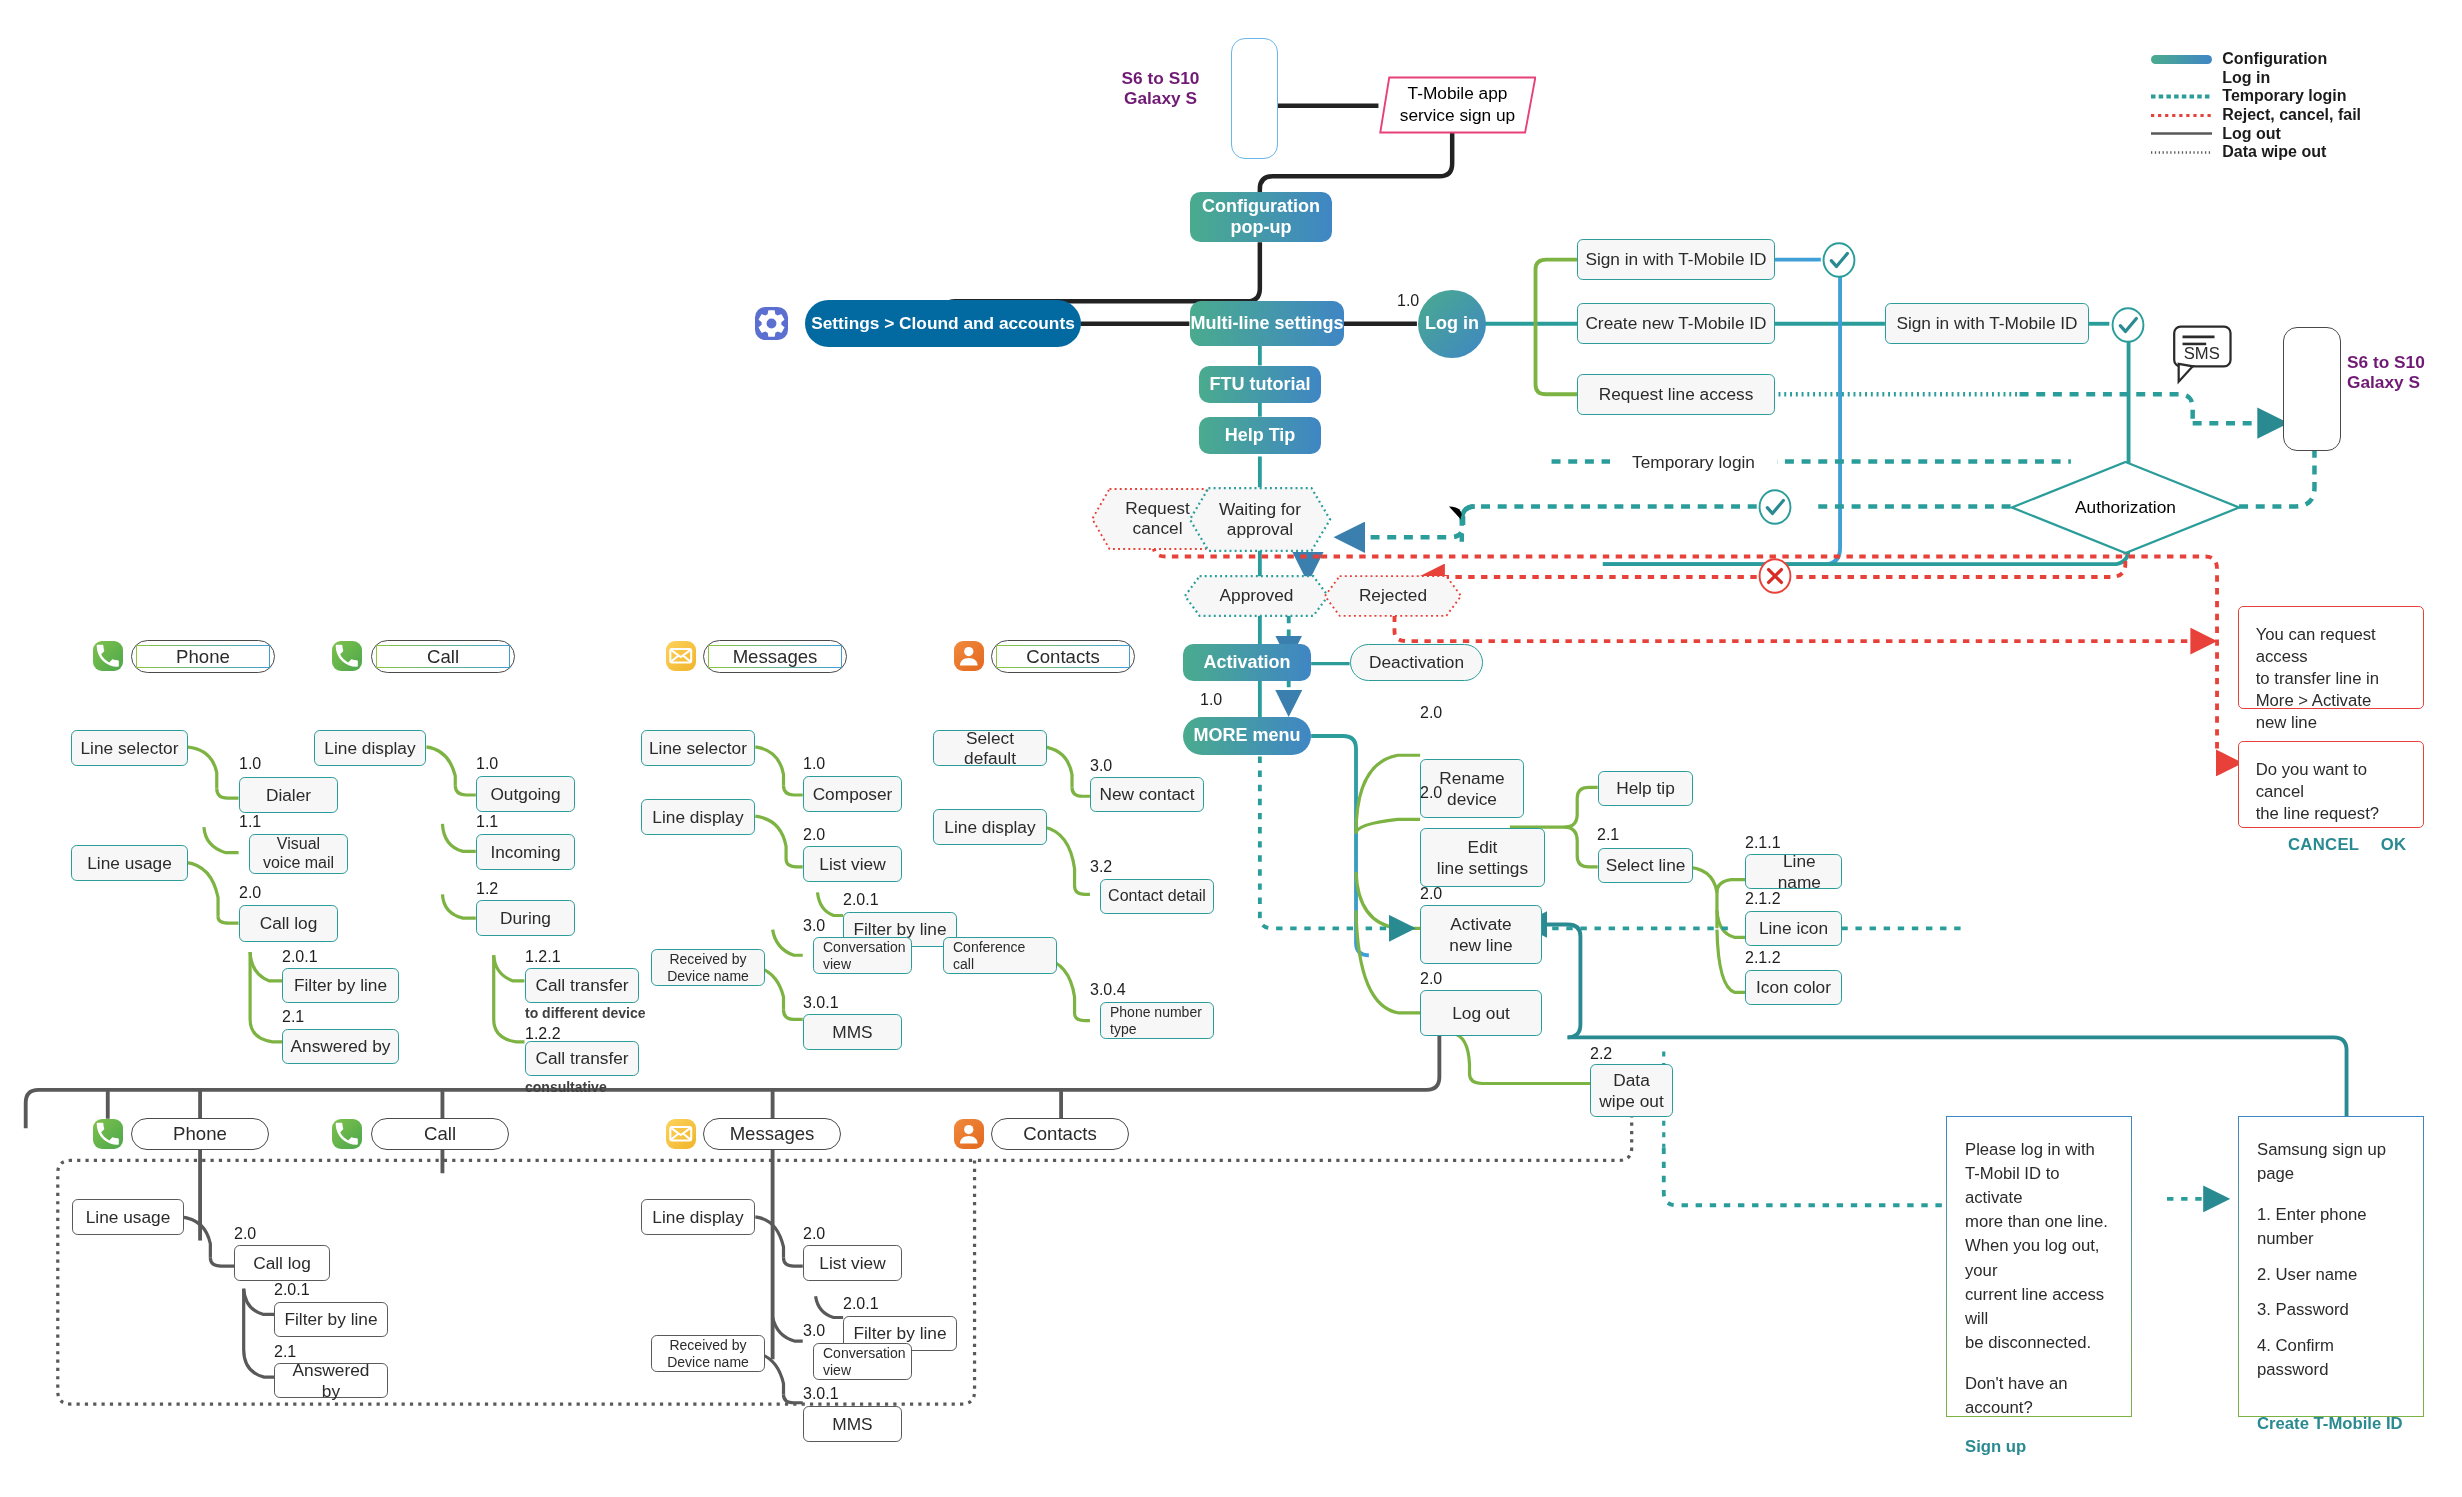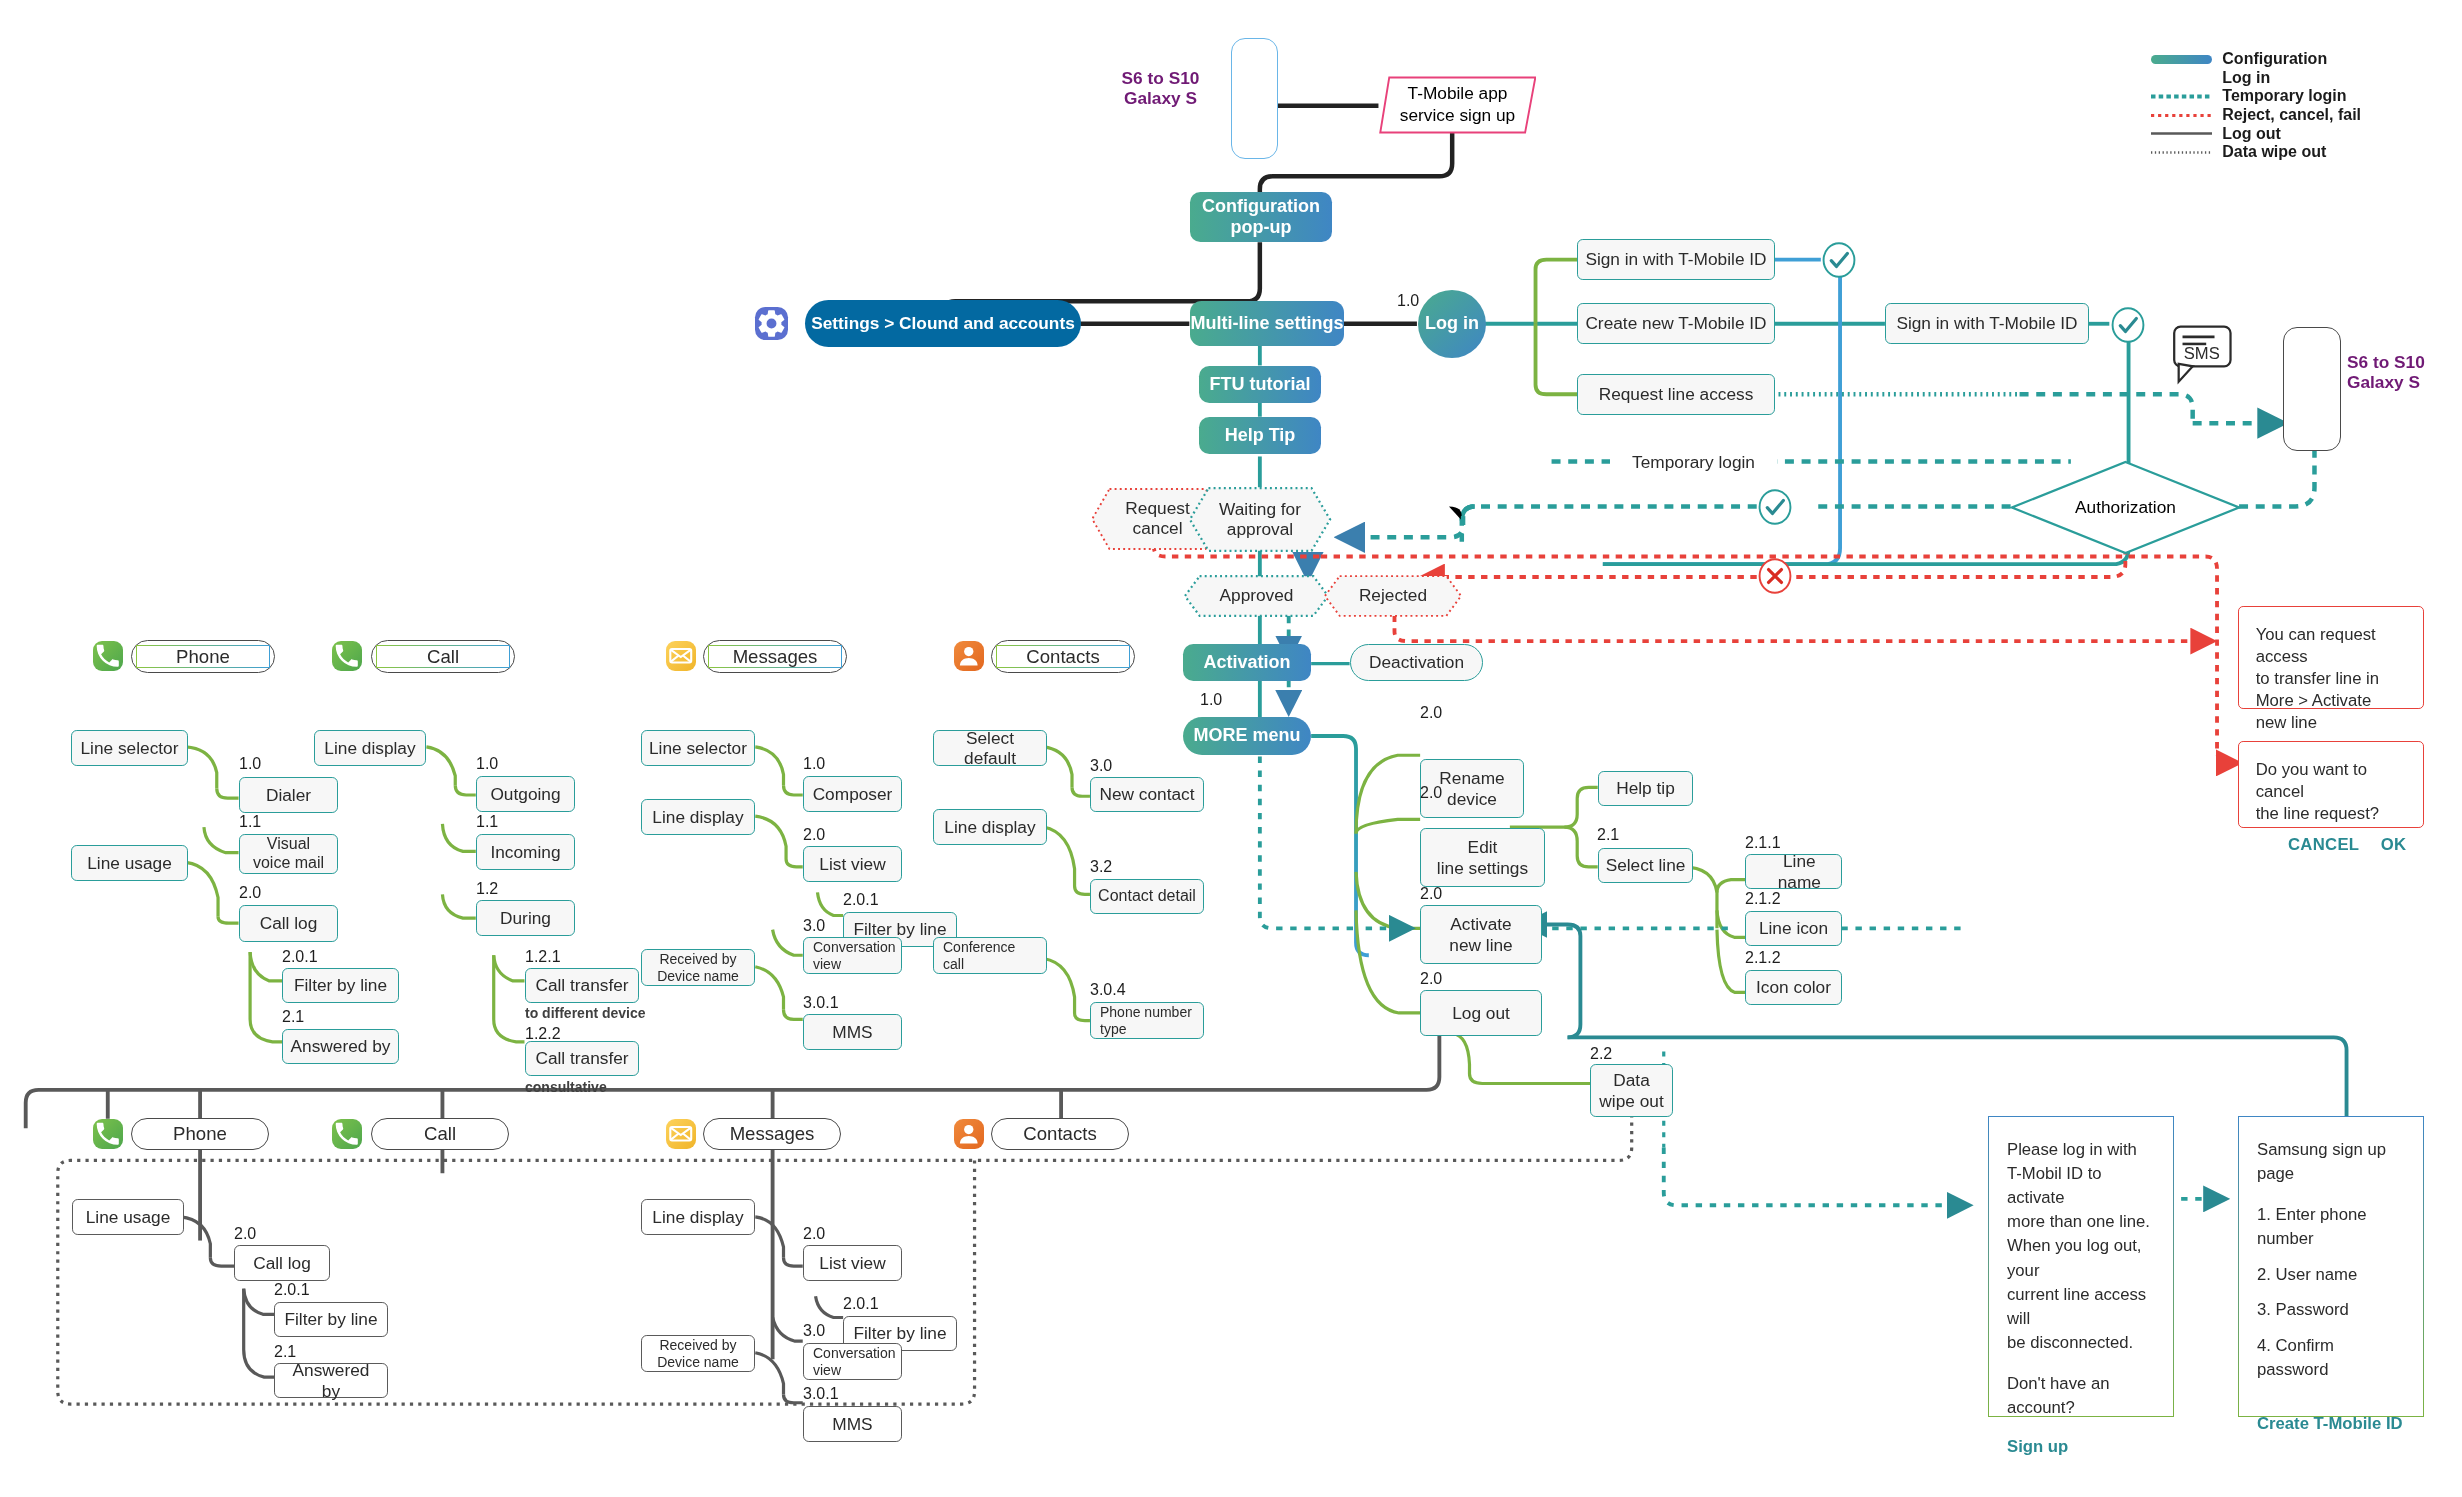--- a/index.html
+++ b/index.html
@@ -7,21 +7,21 @@
   #canvas{position:absolute;inset:0;width:2462px;height:1497px;}
   svg#wires{position:absolute;left:0;top:0;width:2462px;height:1497px;pointer-events:none;}
 
   
   .node{position:absolute;box-sizing:border-box;display:flex;align-items:center;justify-content:center;
         text-align:center;line-height:1.18;color:#2b2b2b;z-index:5;}
 
   
   .box{background:#f7f7f7;border:1.3px solid #2a9d9a;border-radius:5.8px;font-size:17.3px;padding:2.6px 6.4px;}
   .box.gray{border-color:#5a5a5a;background:#fff;border-width:1.3px;}
-  .box.small{font-size:16px;}
+  .box.small{font-size:16px;margin-left:10px;}
 
   
   .pill{border-radius:26px;color:#fff;font-size:18px;font-weight:700;
         background:linear-gradient(90deg,#4aab8e 0%,#3f86c4 100%);}
   .pill.blue{background:#0369a1;font-weight:700;}
 
   
   .circle{border-radius:50%;color:#fff;font-weight:700;font-size:18px;
           background:linear-gradient(135deg,#4aab8e 0%,#3f86c4 100%);}
 
@@ -739,21 +739,21 @@
 
   <div class="dlg" style="left:2238px;top:741px;width:186px;height:87px;">
     <div>Do you want to cancel</div>
     <div>the line request?</div>
     <div class="acts">
       <span>CANCEL</span>
       <span>OK</span>
     </div>
   </div>
 
-  <div class="panel" style="left:1988px;top:1116px;width:186px;height:301px;">
+  <div class="panel" style="left:1946px;top:1116px;width:186px;height:301px;">
     <div>Please log in with</div>
     <div>T-Mobil ID to activate</div>
     <div>more than one line.</div>
     <div>When you log out, your</div>
     <div>current line access will</div>
     <div>be disconnected.</div>
     <div style="height:16.7px;"></div>
     <div>Don't have an account?</div>
     <div style="height:14px;"></div>
     <div class="link">Sign up</div>

